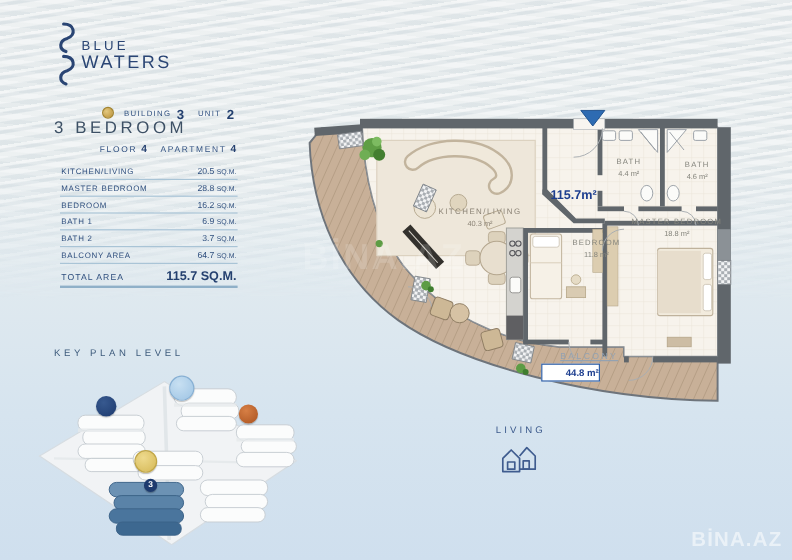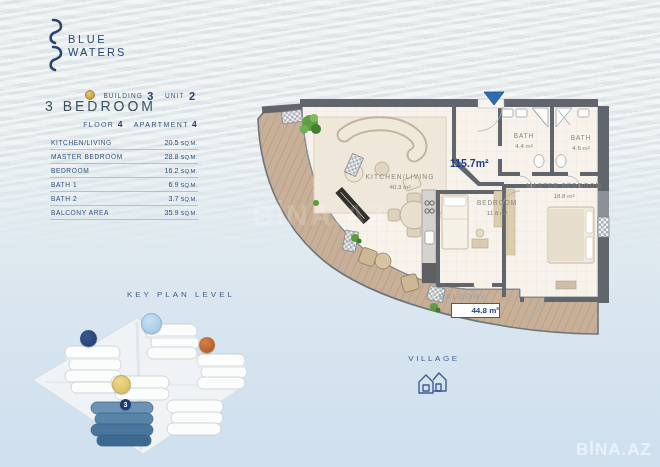--- a/index.html
+++ b/index.html
@@ -15,60 +15,60 @@
       repeating-linear-gradient(171deg, rgba(255,255,255,.55) 0 2px, rgba(187,201,211,.25) 3px 5px, rgba(255,255,255,.45) 6px 10px, rgba(198,211,219,.20) 11px 15px),
       repeating-linear-gradient(186deg, rgba(255,255,255,.30) 0 4px, rgba(191,205,213,.16) 5px 9px);
     opacity:.75;filter:blur(.4px);
     -webkit-mask-image:linear-gradient(180deg,#000 55%,transparent 100%);
             mask-image:linear-gradient(180deg,#000 55%,transparent 100%);
   }
   .abs{position:absolute;}
   
   .brand-text{left:68px;top:33px;color:#2a4574;line-height:13px;}
   .brand-text .l1{font-size:11px;letter-spacing:2.6px;}
-  .brand-text .l2{font-size:11px;letter-spacing:2.1px;}
+  .brand-text .l2{font-size:15px;letter-spacing:2.1px;}
   
   .unit-line{left:45px;top:86px;width:190px;text-align:center;color:#315181;white-space:nowrap;}
   .unit-line .sm{font-size:6.5px;letter-spacing:1.1px;vertical-align:2px;}
   .unit-line .num{font-size:11px;font-weight:bold;color:#24406f;}
   .gold-dot{display:inline-block;width:8px;height:8px;border-radius:50%;
     background:radial-gradient(circle at 35% 35%, #e3c87f, #b98f35);border:1px solid #a3842f;vertical-align:0px;margin-right:4px;}
   .type-title{left:45px;top:98px;width:190px;font-size:14px;letter-spacing:3px;color:#3d5065;}
   .floor-line{left:45px;top:119px;width:190px;text-align:center;font-size:7px;letter-spacing:1.4px;color:#315181;}
   .floor-line .num{font-size:8.5px;font-weight:bold;color:#24406f;letter-spacing:0;}
   
   .area-table{left:50px;top:136px;width:148px;}
   .trow{display:flex;justify-content:space-between;align-items:baseline;
     border-bottom:1px solid #a9c4d6;height:10px;padding:2px 1px 1px;}
   .tlabel{font-size:6.6px;letter-spacing:.6px;color:#2f4f7e;}
   .tval{font-size:7.2px;color:#2f4f7e;}
   .tval .unit{font-size:5.8px;margin-left:2px;}
   .trow.total{height:13px;border-bottom:2px solid #8fb0c8;padding-top:4px;}
   .trow.total .tlabel{font-size:7.2px;letter-spacing:.9px;}
   .trow.total .tval{font-size:10.5px;font-weight:bold;color:#24406f;}
   
-  .keyplan-title{left:45px;top:290px;width:190px;text-align:right;font-size:8px;letter-spacing:3px;color:#3f5c7d;}
+  .keyplan-title{left:45px;top:290px;width:190px;text-align:left;font-size:8px;letter-spacing:3px;color:#3f5c7d;}
   .badge{position:absolute;border-radius:50%;box-shadow:0 1px 1px rgba(0,0,0,.25);}
   .badge.navy{background:radial-gradient(circle at 38% 32%,#37598f,#1d3a6e);}
   .badge.lblue{background:radial-gradient(circle at 38% 32%,#c8e0f2,#9ec4e4);border:1px solid #86afd3;}
   .badge.orange{background:radial-gradient(circle at 38% 32%,#d77f45,#a9521f);}
   .badge.yellow{background:radial-gradient(circle at 38% 32%,#eeda8d,#d5b856);border:1px solid #c0a648;}
   .badge.b3{background:#1d3a6e;color:#fff;font-size:7px;font-weight:bold;text-align:center;line-height:11px;}
   
   .plan-label{position:absolute;text-align:center;color:#84847c;}
   .plan-label .nm{display:block;font-size:6.4px;letter-spacing:1px;}
   .plan-label .ar{display:block;font-size:6.2px;margin-top:3px;}
-  .plan-total{left:450px;top:157px;width:56px;text-align:left;font-size:10.5px;font-weight:bold;color:#1d3e8f;}
+  .plan-total{left:450px;top:157px;width:56px;text-align:center;font-size:10.5px;font-weight:bold;color:#1d3e8f;}
   .kitchen-label{left:352px;top:173px;width:96px;color:#8c8477;}
   .kitchen-label .nm{letter-spacing:1.2px;font-size:6.6px;}
   .bath1-label{left:500px;top:132px;width:48px;}
   .bath2-label{left:557px;top:134px;width:48px;}
   .master-label{left:518px;top:182px;width:92px;}
   .bedroom-label{left:462px;top:199px;width:70px;}
-  .balcony-name{left:439px;top:292px;width:84px;text-align:left;font-size:7.2px;letter-spacing:2px;color:#93a2b2;}
+  .balcony-name{left:449px;top:292px;width:84px;text-align:center;font-size:7.2px;letter-spacing:2px;color:#93a2b2;text-decoration:underline;}
   .balcony-box{left:451px;top:303px;width:47px;height:13px;background:#fff;border:1px solid #2e5fa8;
     font-size:8px;font-weight:bold;color:#1d3e8f;text-align:right;line-height:13px;}
   
   .village-label{left:390px;top:354px;width:88px;text-align:center;font-size:8px;letter-spacing:2.6px;color:#3c5a8c;}
   
   .wm-mid{left:252px;top:198px;font-size:30px;font-weight:bold;letter-spacing:2px;color:rgba(255,255,255,.16);}
   .wm-br{left:576px;top:440px;font-size:17px;font-weight:bold;letter-spacing:1px;color:rgba(255,255,255,.55);}
 </style>
 </head>
 <body>
@@ -116,21 +116,25 @@
     <div class="trow">
       <span class="tlabel">BATH 1</span>
       <span class="tval"><span>6.9</span><span class="unit">SQ.M.</span></span>
     </div>
     <div class="trow">
       <span class="tlabel">BATH 2</span>
       <span class="tval"><span>3.7</span><span class="unit">SQ.M.</span></span>
     </div>
     <div class="trow">
       <span class="tlabel">BALCONY AREA</span>
-      <span class="tval"><span>35.9</span><span class="unit">SQ.M.</span></span>
+      <span class="tval"><span>64.7</span><span class="unit">SQ.M.</span></span>
+    </div>
+    <div class="trow total">
+      <span class="tlabel">TOTAL AREA</span>
+      <span class="tval">115.7 SQ.M.</span>
     </div>
   </div>
 
   <div class="abs keyplan-title">KEY PLAN LEVEL</div>
   <svg class="abs" style="left:25px;top:302px;" width="230" height="152" viewBox="0 0 230 152">
     <polygon points="8,78 112,16 222,82 118,152" fill="#f3f5f6" stroke="#d7dce0" stroke-width="1" opacity=".92"></polygon>
     <path d="M112,20 L116,148" stroke="#e1e6e9" stroke-width="3" fill="none"></path>
     <path d="M20,80 L210,84" stroke="#e6eaec" stroke-width="2" fill="none"></path>
 
     <g fill="#fbfcfc" stroke="#c7cdd2" stroke-width=".8">
@@ -349,21 +353,21 @@
     <span class="nm">MASTER BEDROOM</span>
     <span class="ar">18.8 m²</span>
   </div>
   <div class="plan-label bedroom-label">
     <span class="nm">BEDROOM</span>
     <span class="ar">11.8 m²</span>
   </div>
   <div class="abs balcony-name">BALCONY</div>
   <div class="abs balcony-box">44.8 m²</div>
 
-  <div class="abs village-label">VILLAGE</div>
+  <div class="abs village-label">LIVING</div>
   <svg class="abs" style="left:417px;top:368px;" width="32" height="30" viewBox="0 0 32 30">
     <g fill="none" stroke="#3f5c8f" stroke-width="1.4" stroke-linejoin="round">
       <path d="M2,14 L9,7 L16,14 V25 H2 Z"></path>
       <path d="M16,12 L22,5 L29,12 V23 H16"></path>
       <rect x="6" y="17" width="6" height="6"></rect>
       <rect x="19" y="16" width="5" height="7"></rect>
     </g>
   </svg>
 
   <div class="abs wm-mid">BİNA.AZ</div>

